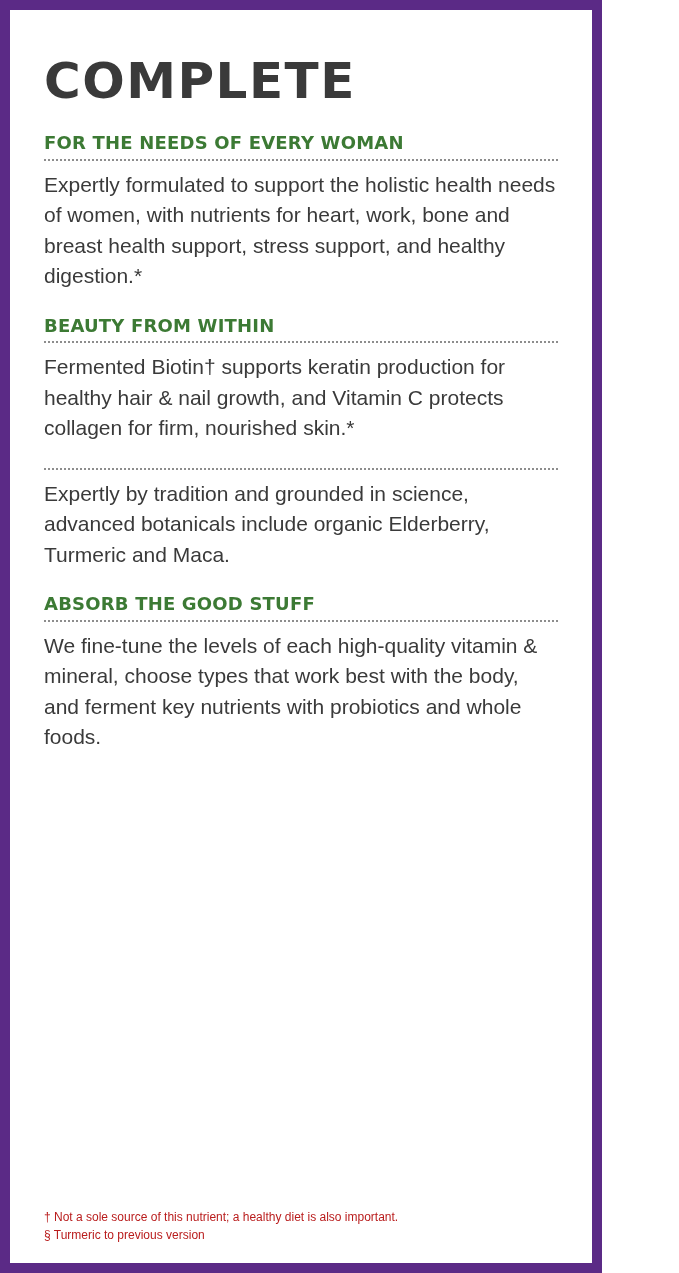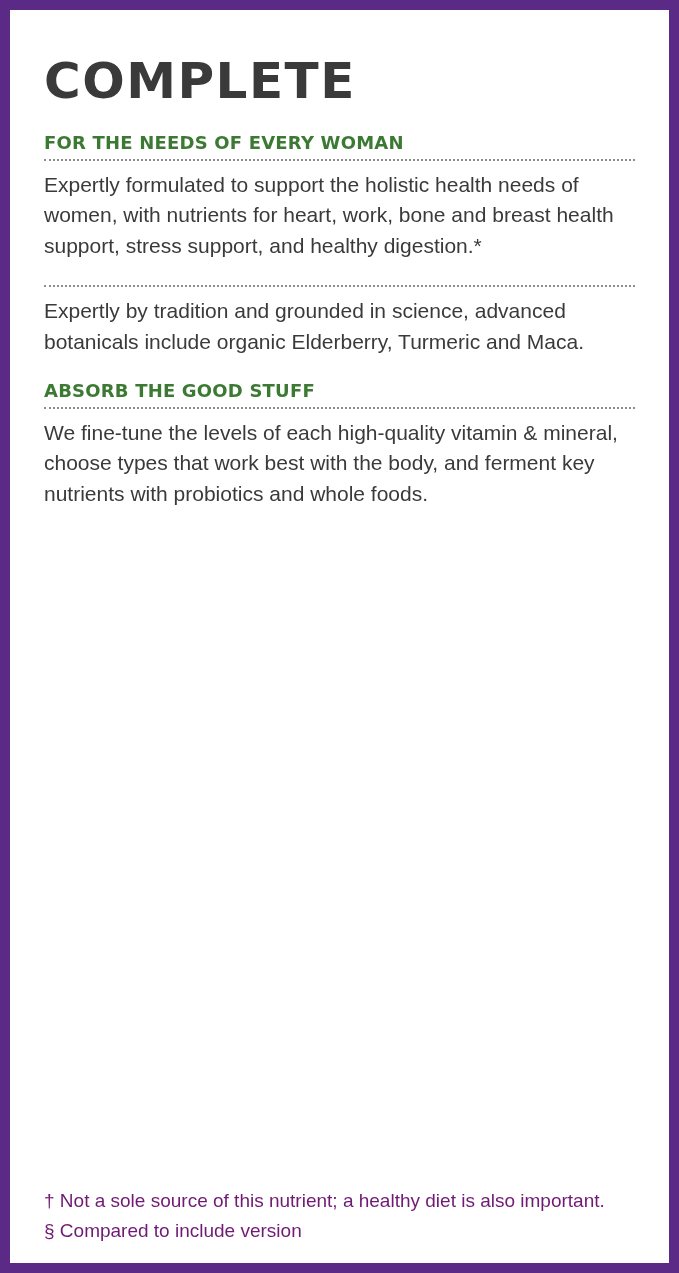--- a/index.html
+++ b/index.html
@@ -9,21 +9,21 @@
   }
   body {
     width: 679px;
     height: 1273px;
     font-family: "Liberation Sans", sans-serif;
     -webkit-font-smoothing: antialiased;
   }
   .panel {
     position: relative;
     box-sizing: border-box;
-    width: 679px;
+    width: 602px;
     height: 1273px;
     background: #ffffff;
     border: 10px solid #5b2a86;
     padding: 0;
   }
   .inner {
     box-sizing: border-box;
     width: 100%;
     height: 100%;
     padding: 34px 34px 18px 34px;
@@ -71,22 +71,22 @@
     color: #3a3a3a;
     font-size: 21px;
     line-height: 1.45;
     margin: 0;
   }
   .footnotes {
     margin-top: auto;
     padding-top: 10px;
   }
   .footnote {
-    color: #701a75;
-    font-size: 19px;
+    color: #b91c1c;
+    font-size: 12px;
     line-height: 1.55;
     margin: 0;
   }
 </style>
 </head>
 <body>
 
 <div class="panel">
   <div class="inner">
 
@@ -94,31 +94,36 @@
       <span class="line">COMPLETE</span>
     </h1>
 
     <div class="section">
       <h2 class="sec-head">FOR THE NEEDS OF EVERY WOMAN</h2>
       <hr class="rule">
       <p class="body-text">Expertly formulated to support the holistic health needs of women, with nutrients for heart, work, bone and breast health support, stress support, and healthy digestion.*</p>
     </div>
 
 
+    <div class="section">
+      <h2 class="sec-head">BEAUTY FROM WITHIN</h2>
+      <hr class="rule">
+      <p class="body-text">Fermented Biotin† supports keratin production for healthy hair &amp; nail growth, and Vitamin C protects collagen for firm, nourished skin.*</p>
+    </div>
 
     <div class="section">
       <hr class="rule">
       <p class="body-text">Expertly by tradition and grounded in science, advanced botanicals include organic Elderberry, Turmeric and Maca.</p>
     </div>
 
     <div class="section">
       <h2 class="sec-head">ABSORB THE GOOD STUFF</h2>
       <hr class="rule">
       <p class="body-text">We fine-tune the levels of each high-quality vitamin &amp; mineral, choose types that work best with the body, and ferment key nutrients with probiotics and whole foods.</p>
     </div>
 
     <div class="footnotes">
       <p class="footnote">† Not a sole source of this nutrient; a healthy diet is also important.</p>
-      <p class="footnote">§ Compared to include version</p>
+      <p class="footnote">§ Turmeric to previous version</p>
     </div>
 
   </div>
 </div>
 
 </body></html>

